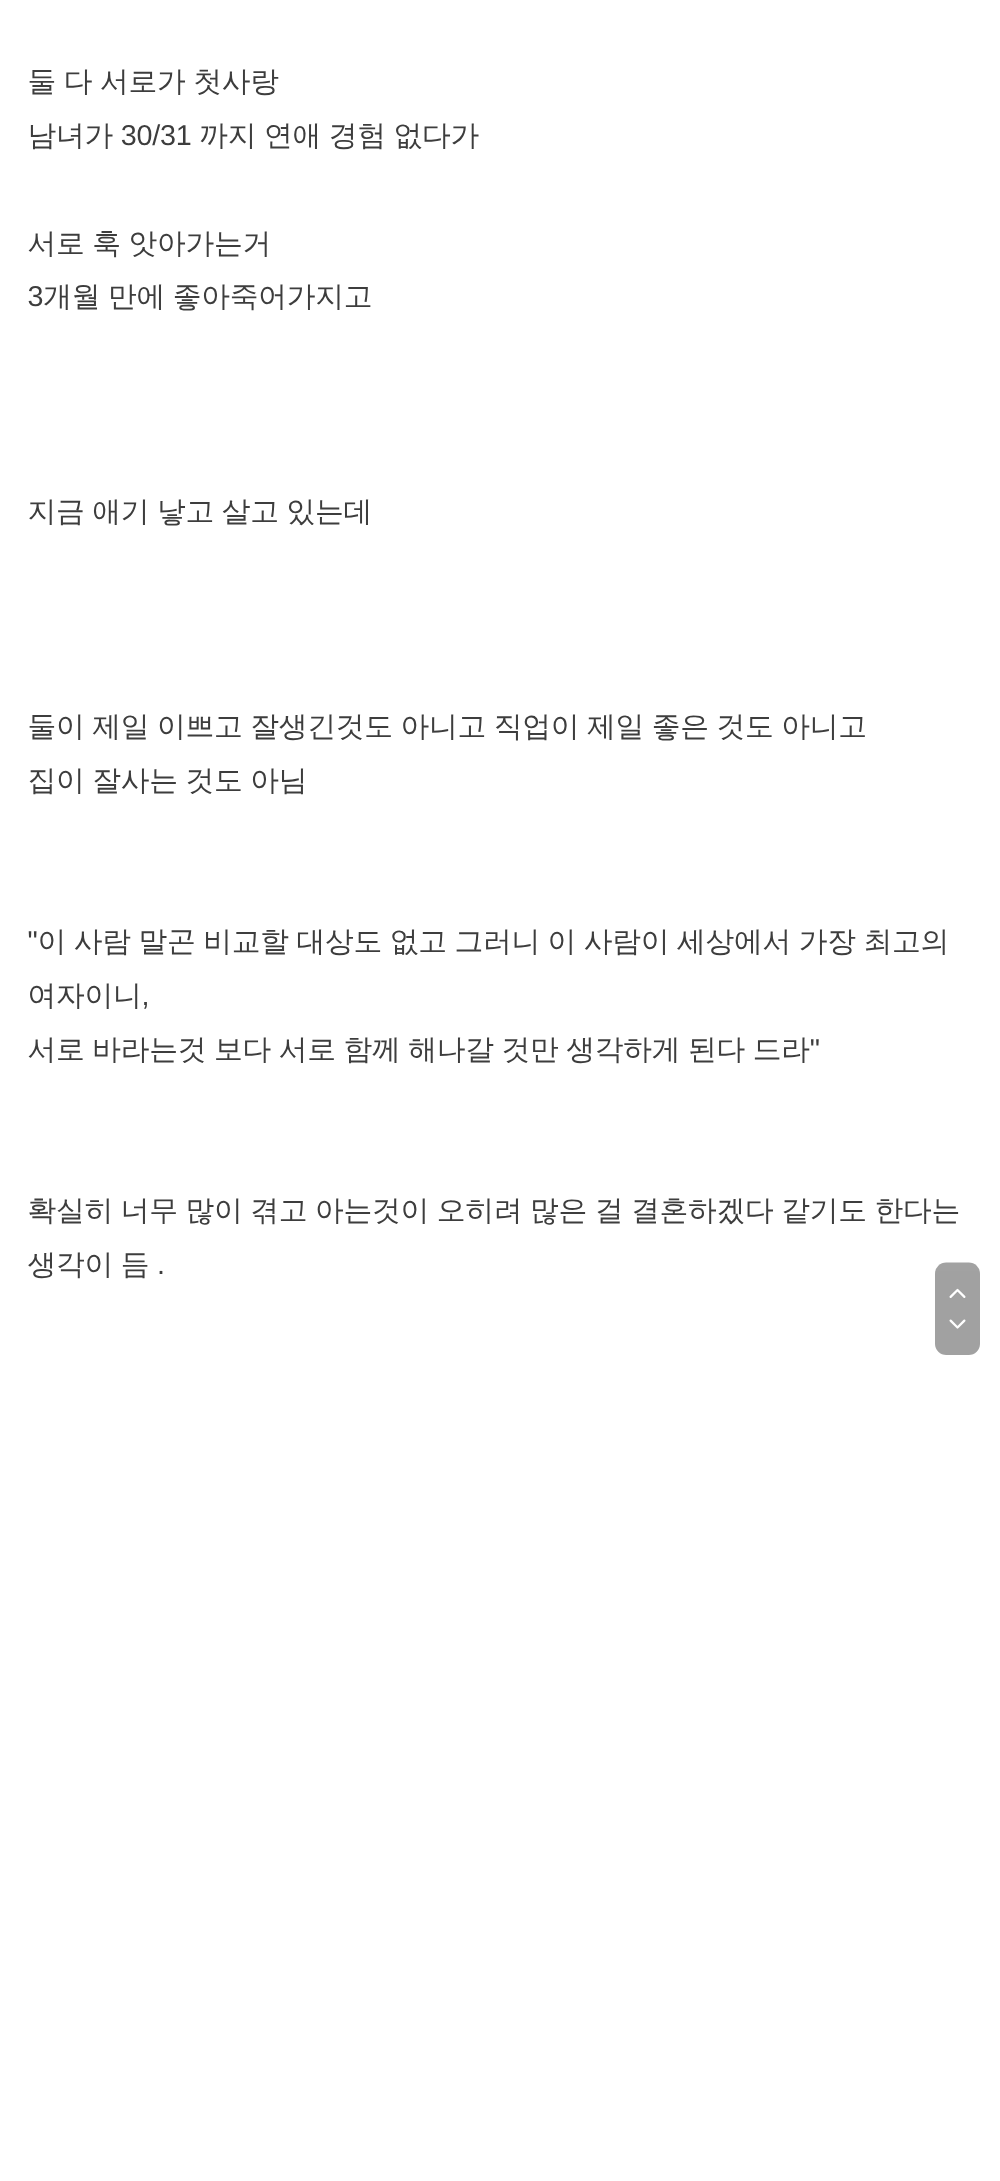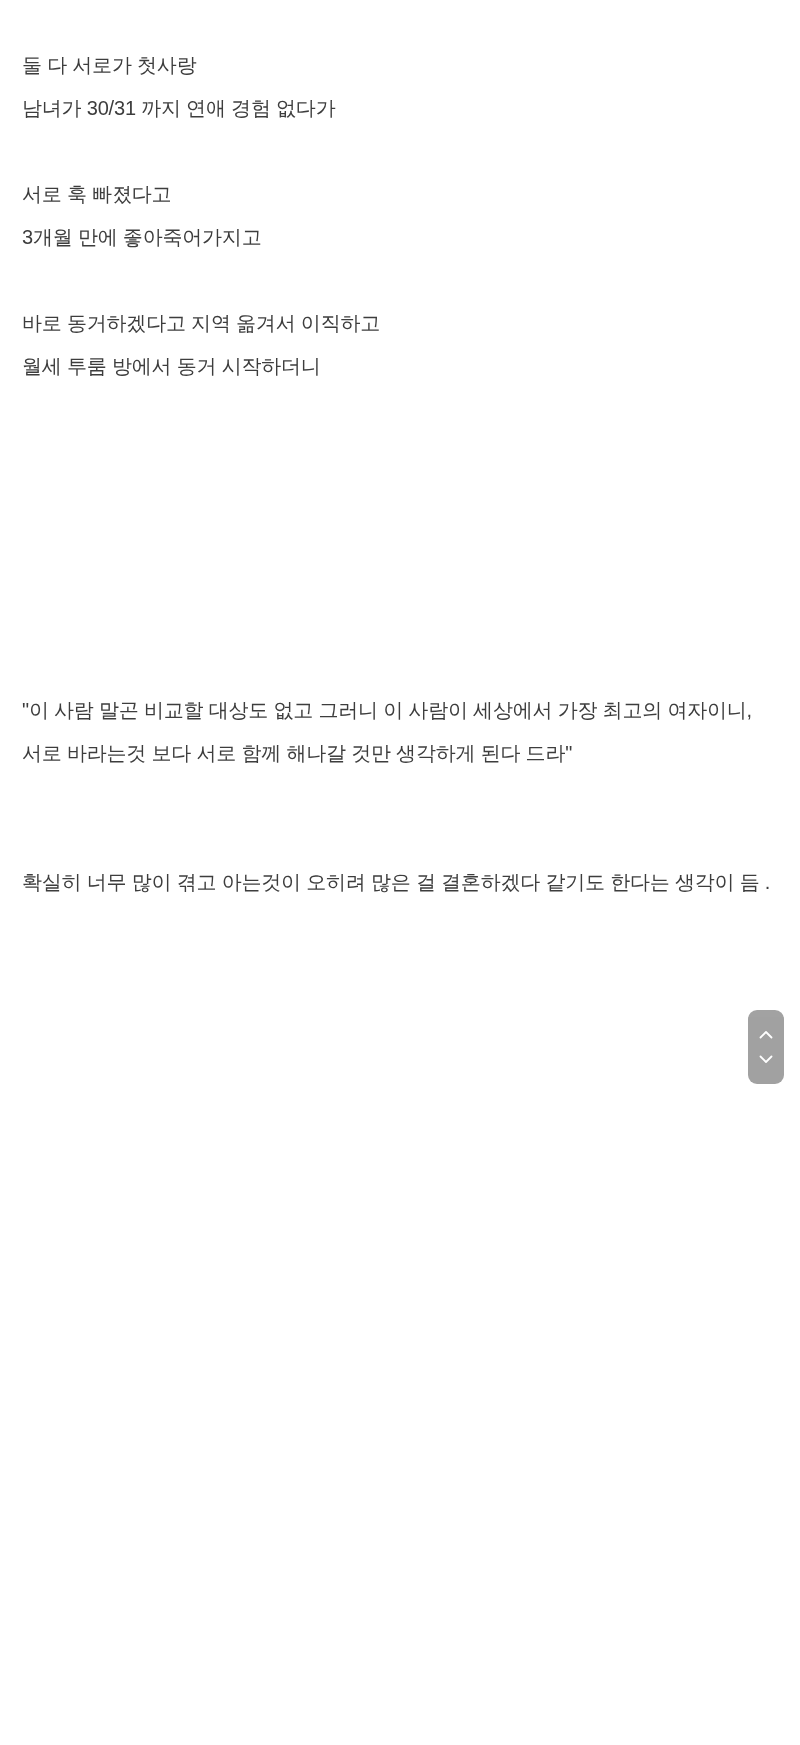--- a/index.html
+++ b/index.html
@@ -16,21 +16,21 @@
     overflow: hidden;
   }
   .page {
     position: relative;
     width: 800px;
     min-height: 1745px;
     box-sizing: border-box;
     padding: 44px 22px 30px 22px;
   }
   .post-body {
-    font-size: 20px;
+    font-size: 23px;
     line-height: 43px;
     color: #3d3d3d;
     letter-spacing: -0.2px;
     white-space: pre-wrap;
     word-break: break-all;
   }
   .para {
     margin: 0;
     white-space: pre-wrap;
     word-break: break-all;
@@ -65,23 +65,23 @@
   .scroll-nudge .chev svg {
     display: block;
   }
 </style>
 </head>
 <body>
 
 <div class="page">
 
   <div class="post-body" id="post-body"><p class="para">둘 다 서로가 첫사랑
-남녀가 30/31 까지 연애 경험 없다가</p><div class="spacer"></div><p class="para">서로 훅 빠졌다고
-3개월 만에 좋아죽어가지고</p><div class="spacer"></div><p class="para">바로 동거하겠다고 지역 옮겨서 이직하고
-월세 투룸 방에서 동거 시작하더니</p><div class="spacer"></div><div class="spacer"></div><div class="spacer-lg"></div><div class="spacer"></div><div class="spacer"></div><div class="spacer"></div><p class="para">"이 사람 말곤 비교할 대상도 없고 그러니 이 사람이 세상에서 가장 최고의 여자이니,
+남녀가 30/31 까지 연애 경험 없다가</p><div class="spacer"></div><p class="para">서로 훅 앗아가는거
+3개월 만에 좋아죽어가지고</p><div class="spacer"></div><div class="spacer"></div><div class="spacer"></div><p class="para">지금 애기 낳고 살고 있는데</p><div class="spacer-lg"></div><div class="spacer"></div><p class="para">둘이 제일 이쁘고 잘생긴것도 아니고 직업이 제일 좋은 것도 아니고
+집이 잘사는 것도 아님</p><div class="spacer"></div><div class="spacer"></div><p class="para">"이 사람 말곤 비교할 대상도 없고 그러니 이 사람이 세상에서 가장 최고의 여자이니,
 서로 바라는것 보다 서로 함께 해나갈 것만 생각하게 된다 드라"</p><div class="spacer-lg"></div><p class="para">확실히 너무 많이 겪고 아는것이 오히려 많은 걸 결혼하겠다 같기도 한다는 생각이 듬 .</p></div>
 
   <div class="scroll-nudge">
     <span class="chev">
       <svg width="18" height="18" viewBox="0 0 18 18" aria-hidden="true">
         <path d="M3.5 11.5 L9 6 L14.5 11.5" fill="none" stroke="#ffffff" stroke-width="1.8" stroke-linecap="round" stroke-linejoin="round"></path>
       </svg>
     </span>
     <span class="chev">
       <svg width="18" height="18" viewBox="0 0 18 18" aria-hidden="true">

